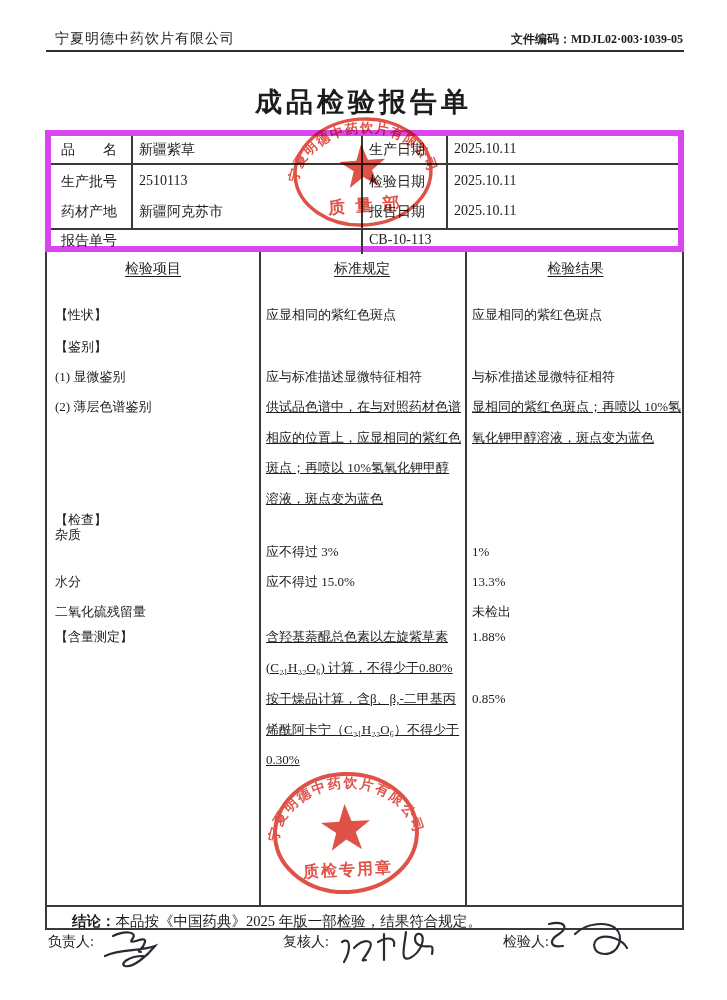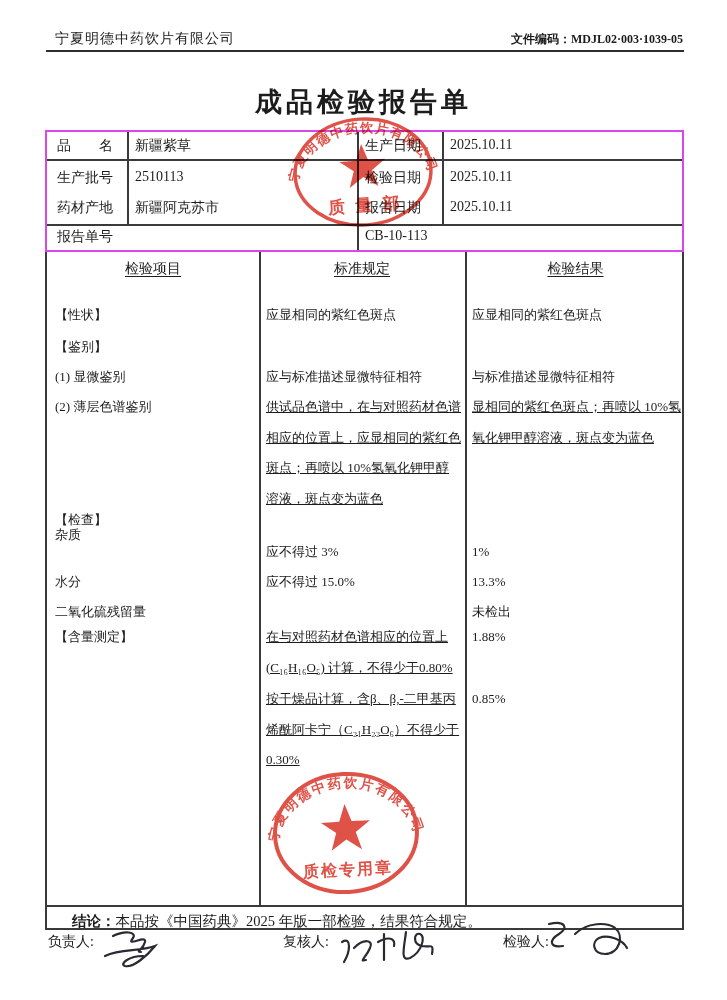--- a/index.html
+++ b/index.html
@@ -9,21 +9,21 @@
     margin:0 auto; overflow:hidden; color:#1c1c1c;
   }
   .abs { position:absolute; }
   .hdr-company { left:55px; top:30px; font-size:14px; letter-spacing:1px; }
   .hdr-code { right:44px; top:31px; font-size:12px; font-weight:600; }
   .hdr-rule { left:46px; top:50px; width:638px; height:2px; background:#2e2e2e; }
   .doc-title { left:0; top:84px; width:100%; text-align:center;
     font-size:27px; font-weight:bold; letter-spacing:4px; }
 
   
-  .info-table { left:45px; top:130px; width:639px; height:122px; border:2px solid #d946ef; }
+  .info-table { left:45px; top:130px; width:639px; height:122px; border:6px solid #d946ef; }
   .info-hline { position:absolute; left:0; width:100%; height:1.5px; background:#3a3a3a; }
   .info-vline { position:absolute; width:1.5px; background:#3a3a3a; }
   .itxt { position:absolute; font-size:14px; white-space:pre; }
 
   
   .res-table { left:45px; top:252px; width:639px; height:678px;
     border:2px solid #3a3a3a; border-top:none; }
   .res-vline { position:absolute; top:0; width:1.5px; height:653px; background:#3a3a3a; }
   .res-hline { position:absolute; left:0; top:653px; width:100%; height:1.5px; background:#3a3a3a; }
   .res-head { position:absolute; top:8px; font-size:14px; text-align:center;
@@ -96,21 +96,21 @@
     <div class="cl" style="left:8px;top:268px">杂质</div>
     <div class="cl" style="left:8px;top:315px">水分</div>
     <div class="cl" style="left:8px;top:345px">二氧化硫残留量</div>
     <div class="cl" style="left:8px;top:370px">【含量测定】</div>
 
     <div class="cl" style="left:219px;top:48px">应显相同的紫红色斑点</div>
     <div class="cl" style="left:219px;top:110px">应与标准描述显微特征相符</div>
     <div class="para" style="left:219px;top:140px;width:196px">供试品色谱中，在与对照药材色谱相应的位置上，应显相同的紫红色斑点；再喷以 10%氢氧化钾甲醇溶液，斑点变为蓝色</div>
     <div class="cl" style="left:219px;top:285px">应不得过 3%</div>
     <div class="cl" style="left:219px;top:315px">应不得过 15.0%</div>
-    <div class="para" style="left:219px;top:370px;width:196px">在与对照药材色谱相应的位置上 (C₁₆H₁₆O₅) 计算，不得少于0.80%</div>
+    <div class="para" style="left:219px;top:370px;width:196px">含羟基萘醌总色素以左旋紫草素 (C₂₁H₂₂O₆) 计算，不得少于0.80%</div>
     <div class="para" style="left:219px;top:432px;width:196px">按干燥品计算，含β、β,-二甲基丙烯酰阿卡宁（C₂₁H₂₂O₆）不得少于 0.30%</div>
 
     <div class="cl" style="left:425px;top:48px">应显相同的紫红色斑点</div>
     <div class="cl" style="left:425px;top:110px">与标准描述显微特征相符</div>
     <div class="para" style="left:425px;top:140px;width:210px">显相同的紫红色斑点；再喷以 10%氢氧化钾甲醇溶液，斑点变为蓝色</div>
     <div class="cl" style="left:425px;top:285px">1%</div>
     <div class="cl" style="left:425px;top:315px">13.3%</div>
     <div class="cl" style="left:425px;top:345px">未检出</div>
     <div class="cl" style="left:425px;top:370px">1.88%</div>
     <div class="cl" style="left:425px;top:432px">0.85%</div>

